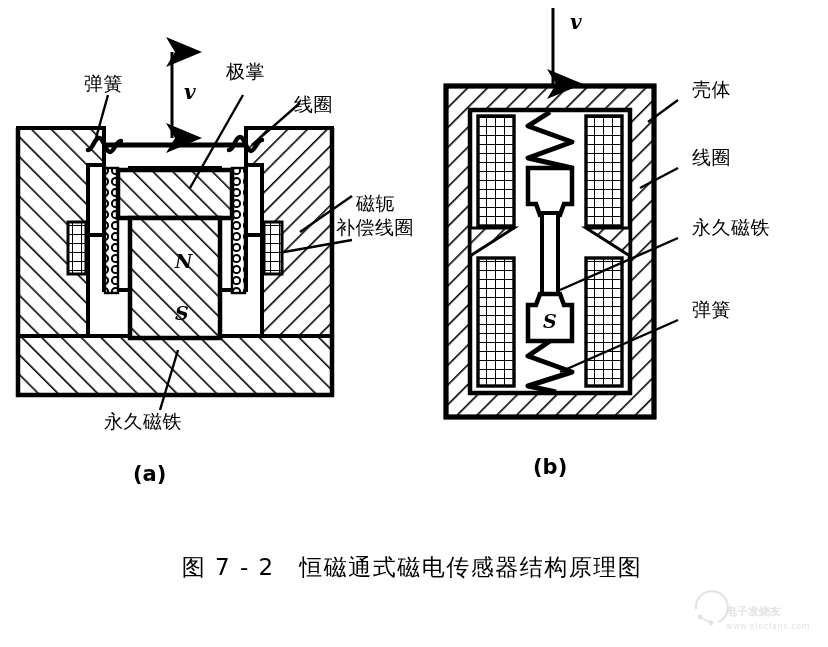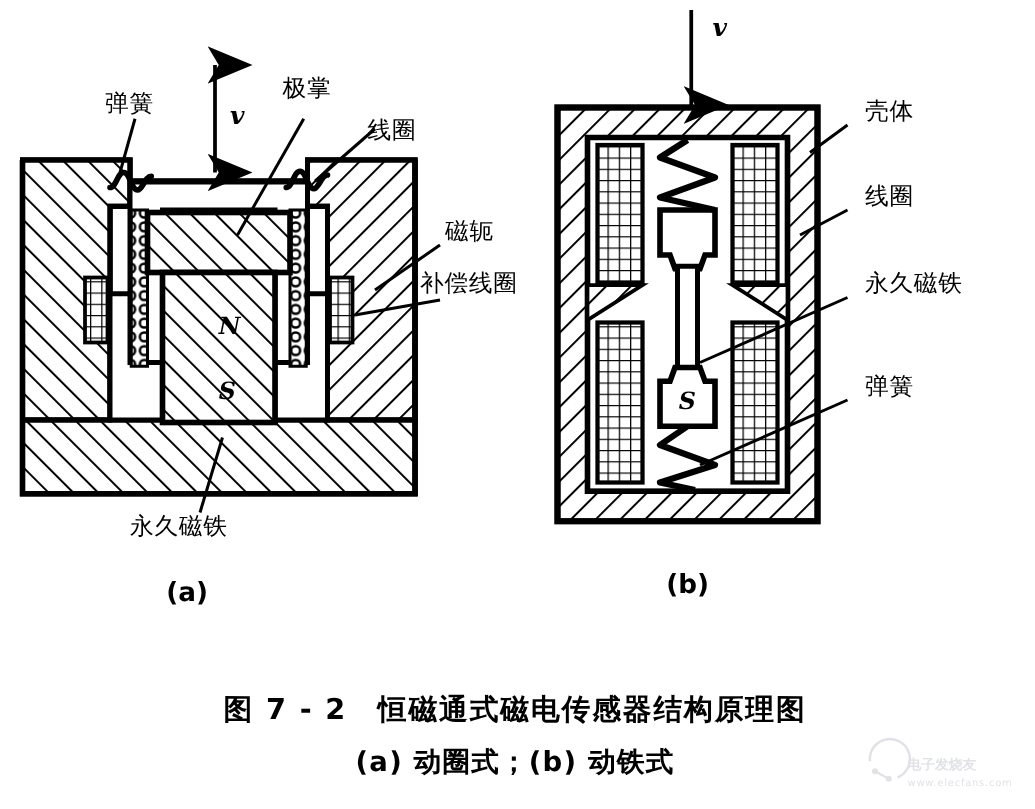--- a/index.html
+++ b/index.html
@@ -32,21 +32,21 @@
     font-style:italic;font-weight:700;font-size:19px;color:#000;
   }
   .subcap{
     position:absolute;
     font-family:"DejaVu Sans","Liberation Sans",sans-serif;
     font-weight:700;font-size:21px;color:#000;
   }
   .caption{
     position:absolute;left:0;width:824px;text-align:center;
     font-family:"DejaVu Sans","Liberation Sans",sans-serif;
-    font-weight:700;font-size:23px;color:#000;letter-spacing:1.5px;
+    font-weight:400;font-size:23px;color:#000;letter-spacing:1.5px;
   }
   .caption.line2{font-size:22px;letter-spacing:1px;}
   #watermark{
     position:absolute;right:6px;bottom:4px;width:132px;height:72px;
     opacity:.30;
   }
   .wm-text{
     font-family:"DejaVu Sans","Liberation Sans",sans-serif;
     font-size:11px;font-weight:700;fill:#9aa0b0;
   }
@@ -178,21 +178,21 @@
   </svg>
 
   <div class="lbl" style="left:84px;top:74px;">弹簧</div>
 
   <div class="vlbl" style="left:184px;top:80px;">v</div>
 
   <div class="lbl" style="left:226px;top:62px;">极掌</div>
 
   <div class="lbl" style="left:294px;top:95px;">线圈</div>
 
-  <div class="lbl" style="left:356px;top:176px;text-align:right;">磁轭</div>
+  <div class="lbl" style="left:356px;top:194px;text-align:right;">磁轭</div>
 
   <div class="lbl" style="left:336px;top:218px;">补偿线圈</div>
 
   <div class="lbl" style="left:104px;top:412px;">永久磁铁</div>
 
   <div class="polelbl" style="left:175px;top:250px;">N</div>
 
   <div class="polelbl" style="left:175px;top:302px;">S</div>
 
   <div class="subcap" style="left:133px;top:462px;">(a)</div>
@@ -207,21 +207,20 @@
 
   <div class="lbl" style="left:692px;top:300px;">弹簧</div>
 
   <div class="polelbl" style="left:543px;top:174px;color:#fff;mix-blend-mode:normal;">N</div>
 
   <div class="polelbl" style="left:543px;top:310px;">S</div>
 
   <div class="subcap" style="left:533px;top:455px;">(b)</div>
 
   <div class="caption" style="top:552px;">图 7 - 2　恒磁通式磁电传感器结构原理图</div>
-  <div class="caption line2" style="top:595px;">(a) 动圈式；(b) 动铁式</div>
 
   <svg id="watermark" viewBox="0 0 132 72">
     <path d="M6 38 a16 16 0 1 1 22 13" fill="none" stroke="#9aa0b0" stroke-width="2"></path>
     <circle cx="10" cy="46" r="2.4" fill="#9aa0b0"></circle>
     <circle cx="21" cy="52" r="2.4" fill="#9aa0b0"></circle>
     <line x1="10" y1="46" x2="21" y2="52" stroke="#9aa0b0" stroke-width="1.6"></line>
     <text class="wm-text" x="36" y="44">电子发烧友</text>
     <text class="wm-url" x="36" y="58">www.elecfans.com</text>
   </svg>
 

